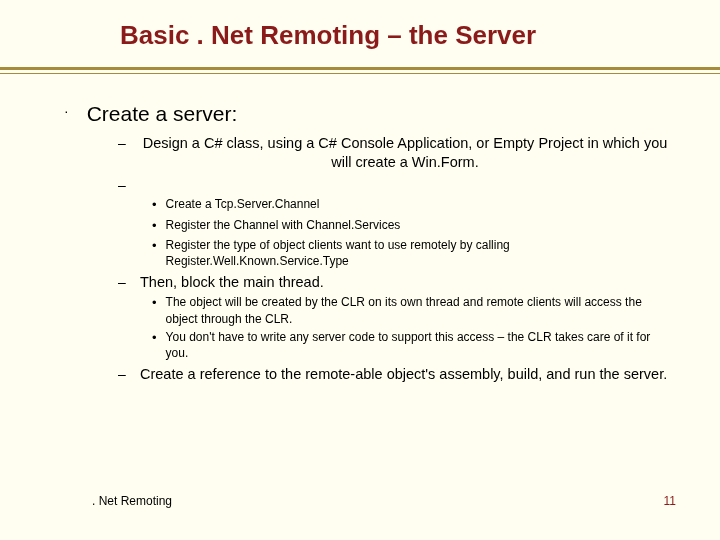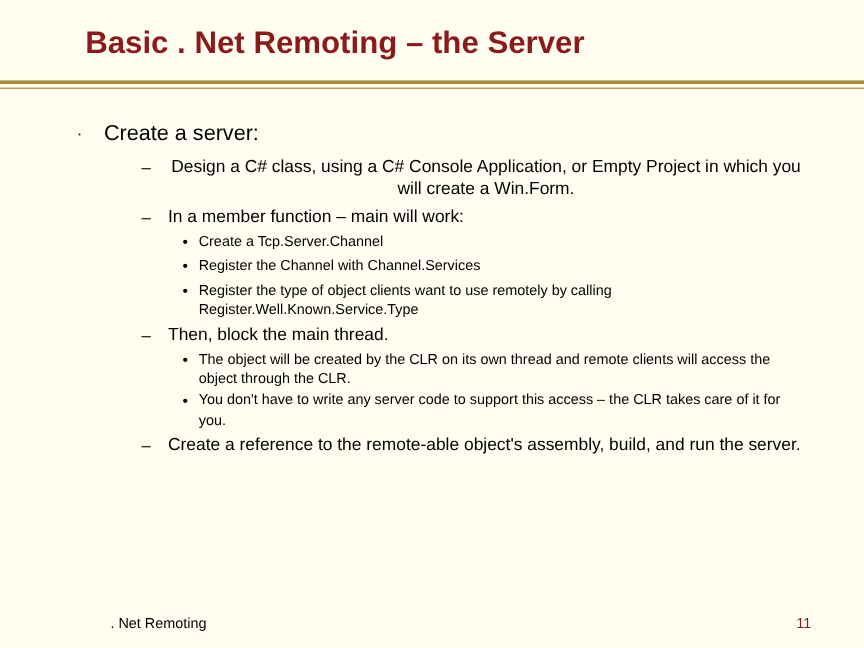--- a/index.html
+++ b/index.html
@@ -13,21 +13,21 @@
   .slide {
     width: 720px;
     height: 540px;
     padding: 20px 0 0 0;
     position: relative;
   }
   .title {
     font-size: 26px;
     font-weight: bold;
     color: #8b1a1a;
-    padding-left: 71px;
+    padding-left: 120px;
     padding-bottom: 12px;
   }
   .rule-group { margin-top: 4px; }
   .rule-thick {
     height: 3px;
     background: #a68b3a;
     margin: 0;
   }
   .rule-thin {
     height: 1px;
@@ -42,21 +42,21 @@
   .lvl1 {
     display: flex;
     align-items: flex-start;
     gap: 18px;
     margin-bottom: 6px;
   }
   .lvl1 .bullet {
     font-size: 14px;
     padding-top: 2px;
   }
-  .lvl1-text { font-size: 18px; }
+  .lvl1-text { font-size: 21px; }
   .lvl2-list {
     padding-left: 54px;
     margin-top: 4px;
   }
   .lvl2 {
     display: flex;
     align-items: flex-start;
     gap: 10px;
     margin: 4px 0 2px 0;
     padding-right: 6px;
@@ -83,21 +83,21 @@
     line-height: 1.4;
   }
   .lvl3-text {
     font-size: 12px;
     line-height: 1.35;
   }
   .footer {
     position: absolute;
     left: 0;
     right: 0;
-    bottom: 14px;
+    bottom: 32px;
     display: flex;
     justify-content: space-between;
     padding: 0 44px 0 92px;
     font-size: 12px;
     color: #000;
   }
   .page-num { color: #8b1a1a; text-align: center; }
 </style>
 </head>
 <body>
@@ -120,21 +120,20 @@
 
     <div class="lvl2-list">
 
       <div class="lvl2">
         <span class="dash">–</span>
         <span class="lvl2-text">Design a C# class, using a C# Console Application, or Empty Project in which you will create a Win.Form.</span>
       </div>
 
       <div class="lvl2">
         <span class="dash">–</span>
-        <span class="lvl2-text">In a member function – main will work:</span>
       </div>
       <div class="lvl3-list">
         <div class="lvl3">
           <span class="dot">•</span>
           <span class="lvl3-text">Create a Tcp.Server.Channel</span>
         </div>
         <div class="lvl3">
           <span class="dot">•</span>
           <span class="lvl3-text">Register the Channel with Channel.Services</span>
         </div>

